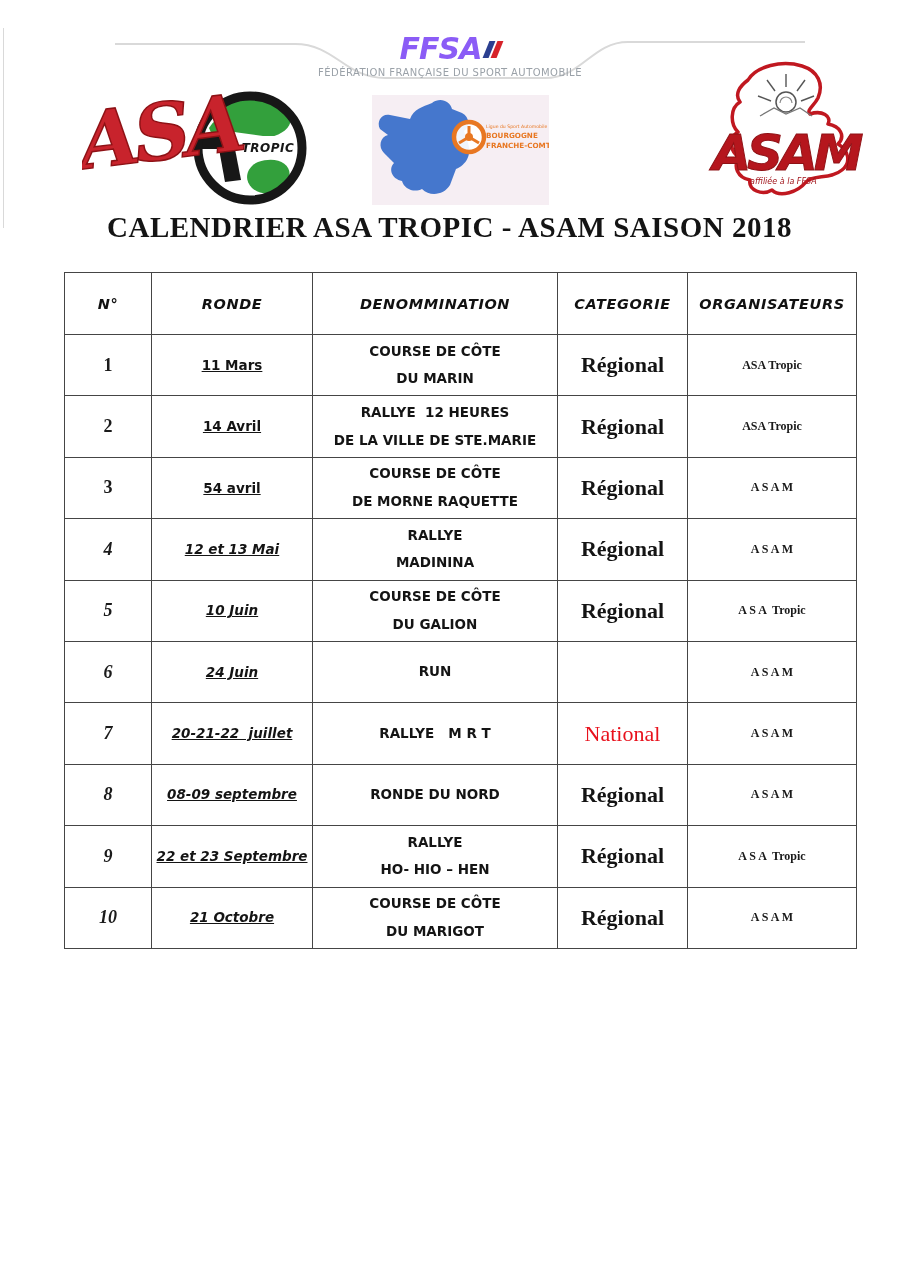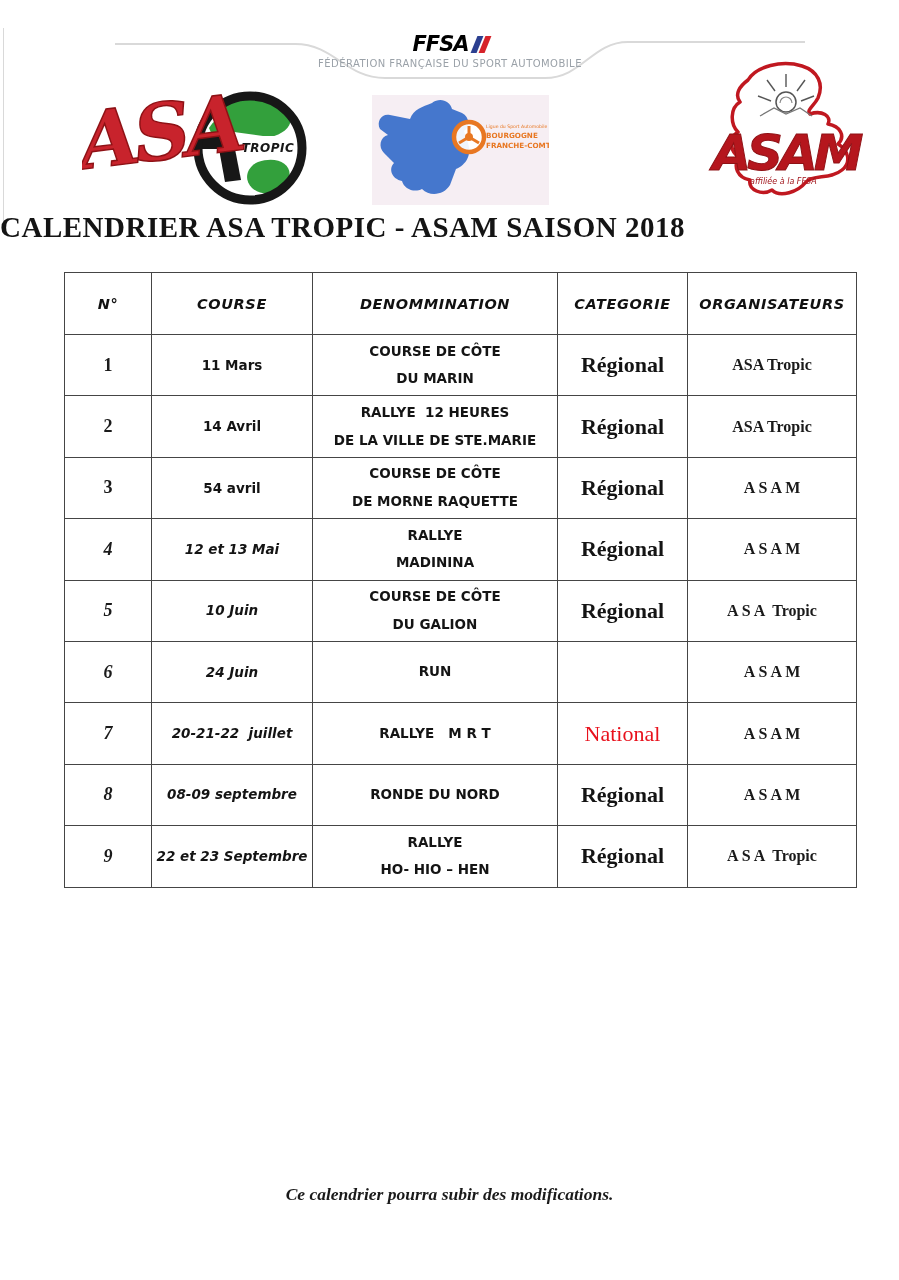--- a/index.html
+++ b/index.html
@@ -16,42 +16,43 @@
   
   .swoosh { position: absolute; left: 0; top: 0; width: 899px; height: 100px; }
   .edge-line { position: absolute; left: 3px; top: 28px; width: 1px; height: 200px; background: #d9d9d9; }
   .ffsa {
     position: absolute; left: 300px; top: 34px; width: 300px;
     text-align: center;
   }
   .ffsa-word {
     font-family: "DejaVu Sans", "Liberation Sans", sans-serif;
     font-weight: bold; font-style: italic;
-    font-size: 21px; letter-spacing: -1px;
-    color: #000000; line-height: 1;
+    font-size: 30px; letter-spacing: -1px;
+    color: #8b5cf6; line-height: 1;
     display: inline-flex; align-items: center; gap: 2px;
   }
   .flag { display: inline-flex; gap: 2px; margin-left: 3px; transform: skewX(-22deg); }
   .flag i { display: block; width: 6px; height: 17px; }
   .flag .b { background: #2b3f90; }
   .flag .r { background: #d6232a; }
   .ffsa-sub {
     margin-top: 3px;
     font-family: "DejaVu Sans", "Liberation Sans", sans-serif;
     font-size: 10px; letter-spacing: 0.45px;
     color: #9aa1a8; white-space: nowrap;
   }
   
   .logo { position: absolute; }
   .logo-asatropic { left: 82px; top: 76px; width: 240px; height: 132px; }
   .logo-ligue     { left: 372px; top: 95px; width: 177px; height: 110px; }
   .logo-asam      { left: 690px; top: 58px; width: 192px; height: 156px; }
   
   .title {
     position: absolute; left: 0; top: 211px; width: 899px;
+    text-align: center;
     font-weight: bold; font-size: 29px; letter-spacing: 0.5px;
     color: #141414; white-space: nowrap;
   }
   
   .cal-table {
     position: absolute; left: 64px; top: 272px;
     width: 792px; border-collapse: collapse; table-layout: fixed;
   }
   .cal-table th, .cal-table td {
     border: 1.6px solid #454545;
@@ -64,24 +65,24 @@
     font-weight: bold; font-style: italic;
     font-size: 14.5px; letter-spacing: 0.6px;
     color: #111;
   }
   .cal-table td { height: 61.4px; }
   .c-num  { font-size: 18px; font-weight: bold; }
   .c-dates, .c-denom {
     font-family: "DejaVu Sans", "Liberation Sans", sans-serif;
     font-weight: bold; font-size: 13.5px; color: #141414;
   }
-  .c-dates .ln { line-height: 1.55; white-space: pre-wrap; }
+  .c-dates .ln { line-height: 1.55; white-space: pre-wrap; text-decoration: underline; }
   .c-denom .ln { line-height: 2.05; white-space: pre-wrap; }
   .c-cat  { font-size: 22px; font-weight: 600; color: #141414; }
-  .c-org  { font-size: 16px; font-weight: bold; white-space: pre-wrap; }
+  .c-org  { font-size: 12px; font-weight: bold; white-space: pre-wrap; }
   .it { font-style: italic; }
   .nat { color: #e8111c; font-weight: normal; }
   
   .footer-note {
     position: absolute; left: 0; top: 1184px; width: 899px;
     text-align: center;
     font-weight: bold; font-style: italic; font-size: 17.5px;
     color: #1a1a1a;
   }
 </style>
@@ -156,21 +157,21 @@
     <colgroup>
       <col style="width:87px">
         <col style="width:161px">
         <col style="width:245px">
         <col style="width:130px">
         <col style="width:169px">
     </colgroup>
     <tbody>
         <tr>
       <th>N°</th>
-      <th>COURSE</th>
+      <th>RONDE</th>
       <th>DENOMMINATION</th>
       <th>CATEGORIE</th>
       <th>ORGANISATEURS</th>
     </tr>
     <tr>
       <td class="c-num">1</td>
       <td class="c-dates">
             <div class="ln">11 Mars</div>
             <div class="ln"></div>
           </td>
@@ -278,18 +279,30 @@
             <div class="ln">22 et 23 Septembre</div>
             <div class="ln"></div>
           </td>
       <td class="c-denom">
             <div class="ln">RALLYE</div>
             <div class="ln">HO- HIO – HEN</div>
           </td>
       <td class="c-cat">Régional</td>
       <td class="c-org">A S A  Tropic</td>
     </tr>
+    <tr>
+      <td class="c-num it">10</td>
+      <td class="c-dates it">
+            <div class="ln">21 Octobre</div>
+            <div class="ln"></div>
+          </td>
+      <td class="c-denom">
+            <div class="ln">COURSE DE CÔTE</div>
+            <div class="ln">DU MARIGOT</div>
+          </td>
+      <td class="c-cat">Régional</td>
+      <td class="c-org">A S A M</td>
+    </tr>
   </tbody>
     </table>
 
-  <div class="footer-note">Ce calendrier pourra subir des modifications.</div>
 
 </div>
 
 </body></html>

